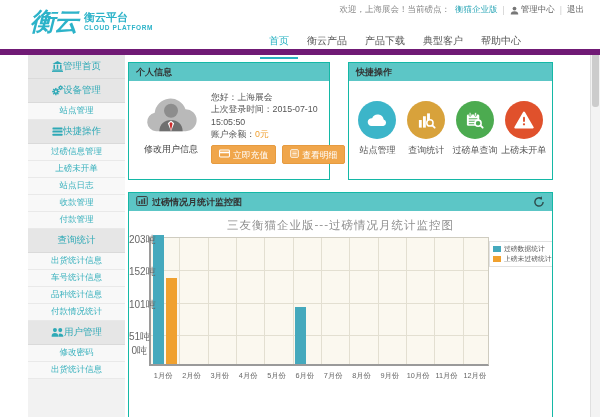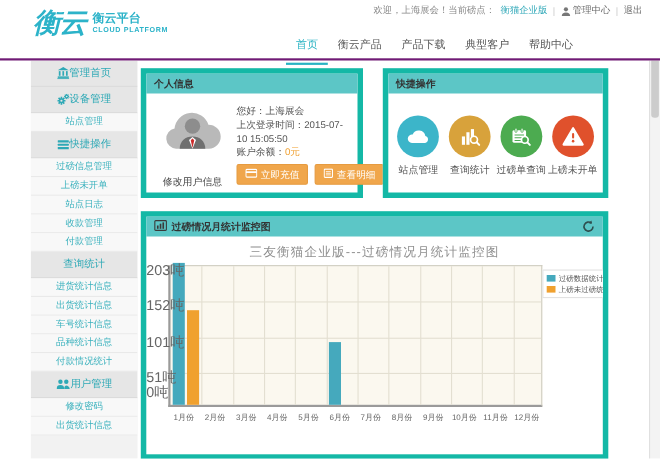--- a/index.html
+++ b/index.html
@@ -1,70 +1,70 @@
 <!DOCTYPE html>
 <html><head>
 <meta charset="utf-8">
 <style>
 *{margin:0;padding:0;box-sizing:border-box}
 html,body{width:600px;height:417px;overflow:hidden}
 body{font-family:"Liberation Sans","DejaVu Sans",sans-serif;background:#fff}
 .page{position:relative;width:600px;height:417px;background:#fff;overflow:hidden}
 
 
-.topbar{position:absolute;top:0;left:0;width:600px;height:55px;background:#fff;border-bottom:2px solid #701a75;z-index:5}
+.topbar{position:absolute;top:0;left:0;width:600px;height:55px;background:#fff;border-bottom:6px solid #701a75;z-index:5}
 .logo{position:absolute;left:30px;top:9px;display:flex;align-items:center;gap:6px}
 .logo-mark{font-size:25px;font-weight:bold;font-style:italic;color:#2cb3c9;letter-spacing:-1px;line-height:1}
 .logo-text{display:flex;flex-direction:column;line-height:1.2}
 .logo-cn{font-size:11px;font-weight:bold;color:#2cb3c9}
 .logo-en{font-size:6.5px;color:#2cb3c9;letter-spacing:.6px;font-weight:bold}
 .top-links{position:absolute;right:16px;top:4px;display:flex;align-items:center;gap:5px;font-size:8.5px;color:#888;white-space:nowrap}
 .tl-teal{color:#2fa8b8;cursor:pointer}
 .tl-gray{color:#666;cursor:pointer;display:flex;align-items:center;gap:2px}
 .tl-sep{color:#ccc}
 .main-nav{position:absolute;left:260px;top:27px;display:flex}
 .nav-item{font-size:10px;color:#555;padding:7px 9px 9px;cursor:pointer;white-space:nowrap}
 .nav-item.active{color:#29b3c3;border-bottom:2px solid #29b3c3}
 
 
 .sidebar{position:absolute;left:28px;top:55px;width:97px;height:362px;background:#f2f2f2;overflow:hidden}
 .sb-header{height:24px;display:flex;align-items:center;justify-content:center;gap:0;background:#e6e6e6;border-bottom:1px solid #dadada;color:#2fa9b6;font-size:9.5px;cursor:pointer;white-space:nowrap}
 .sb-item{height:17px;display:flex;align-items:center;justify-content:center;background:#f8f8f8;border-bottom:1px solid #e9e9e9;color:#3ab1bd;font-size:8.5px;cursor:pointer;white-space:nowrap}
 .sb-ico{display:inline-flex;align-items:center}
 
 
-.panel{position:absolute;background:#fff;border:5px solid #14b8a6}
+.panel{position:absolute;background:#fff;border:1px solid #14b8a6}
 .panel-h{height:18px;background:#5cc6c6;display:flex;align-items:center;gap:4px;padding:0 7px;font-size:9px;font-weight:bold;color:#333}
 #panel-personal{left:128px;top:62px;width:202px;height:118px}
 #panel-quick{left:348px;top:62px;width:205px;height:118px}
 #panel-chart{left:128px;top:192px;width:425px;height:226px}
 
 
 .pbody{position:relative;height:99px}
 .pp-left{position:absolute;left:4px;top:12px;width:76px;text-align:center}
-.pp-edit{font-size:9px;color:#444;margin-top:16px;cursor:pointer;white-space:nowrap}
+.pp-edit{font-size:9px;color:#444;margin-top:5px;cursor:pointer;white-space:nowrap}
 .pp-info{position:absolute;left:82px;top:10px;right:5px;font-size:8.8px;color:#555;line-height:1.4}
 .balance-val{color:#f0a030}
 .pp-btns{margin-top:5px;display:flex;gap:6px}
 .btn-orange{display:inline-flex;align-items:center;gap:3px;background:#f0a64b;color:#fff;font-size:8.8px;height:19px;padding:0 7px;border-radius:2px;border:1px solid #e69b40;cursor:pointer;white-space:nowrap}
 
 
 .qbody{display:flex;justify-content:space-around;align-items:flex-start;padding:20px 4px 0;height:99px}
 .q-item{width:46px;text-align:center;cursor:pointer}
 .q-circle{width:38px;height:38px;border-radius:50%;margin:0 auto;display:flex;align-items:center;justify-content:center}
 .q-label{margin-top:6px;font-size:9px;color:#555;line-height:1.25}
 
 
 .cbody{position:relative;height:206px;overflow:hidden}
 .c-title{position:absolute;top:7px;left:0;right:0;text-align:center;font-family:"DejaVu Serif","Liberation Serif",serif;font-size:11.5px;color:#8f8f8f;letter-spacing:1px;white-space:nowrap}
 .c-plot{position:absolute;left:20px;top:26px;width:340px;height:129px;background:#fbf8ef;border:1px solid #cfccc0;border-left:2px solid #9a9a9a;border-bottom:2px solid #9a9a9a}
 .gl-h{position:absolute;left:0;right:0;height:1px;background:#e3dfd1}
 .gl-v{position:absolute;top:0;bottom:0;width:1px;background:#e3dfd1}
 .c-bar{position:absolute;bottom:0}
-.c-ylab{position:absolute;left:0;width:18px;text-align:right;font-size:13px;color:#666;white-space:nowrap}
+.c-ylab{position:absolute;left:0;width:18px;text-align:right;font-size:10px;color:#666;white-space:nowrap}
 .c-xlab{position:absolute;top:160px;width:28px;text-align:center;font-size:7.3px;color:#666;white-space:nowrap}
 .c-legend{position:absolute;left:360px;top:30px;border:1px solid #e2e2e2;background:#fff;padding:2px 3px}
 .lg-row{display:flex;align-items:center;gap:3px;height:10px;cursor:pointer;font-size:6.8px;color:#555;white-space:nowrap}
 .lg-sw{display:inline-block;width:8px;height:6px;flex:0 0 8px}
 .refresh{margin-left:auto;display:inline-flex;cursor:pointer}
 
 
 .scrollbar{position:absolute;right:0;top:0;width:10px;height:417px;background:#f3f3f3;border-left:1px solid #e0e0e0}
 .scroll-up{position:absolute;top:1px;left:0;width:9px;height:9px;display:flex;align-items:center;justify-content:center;cursor:pointer}
 .scroll-up:before{content:"";width:0;height:0;border-left:3px solid transparent;border-right:3px solid transparent;border-bottom:4px solid #8a8a8a}
@@ -170,23 +170,20 @@
         <span>站点日志</span>
       </div>
       <div class="sb-item">
         <span>收款管理</span>
       </div>
       <div class="sb-item">
         <span>付款管理</span>
       </div>
       <div class="sb-header">
         <span>查询统计</span>
-      </div>
-      <div class="sb-item">
-        <span>进货统计信息</span>
       </div>
       <div class="sb-item">
         <span>出货统计信息</span>
       </div>
       <div class="sb-item">
         <span>车号统计信息</span>
       </div>
       <div class="sb-item">
         <span>品种统计信息</span>
       </div>

